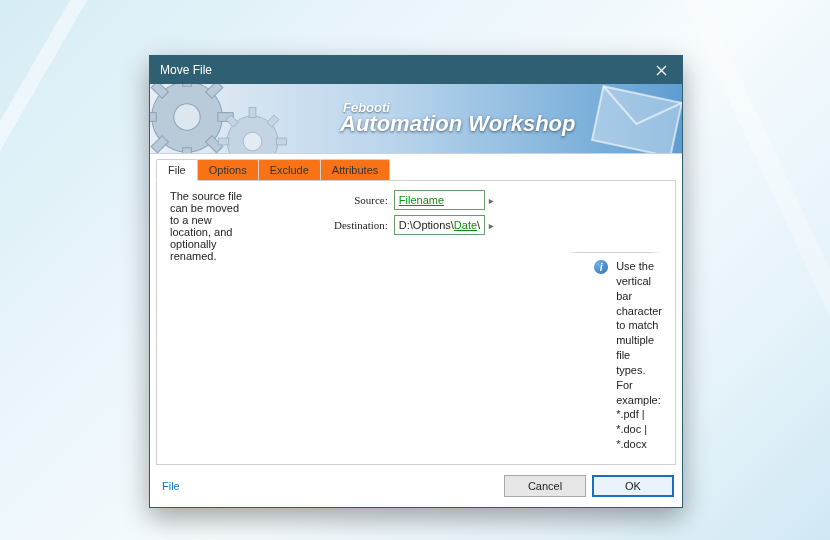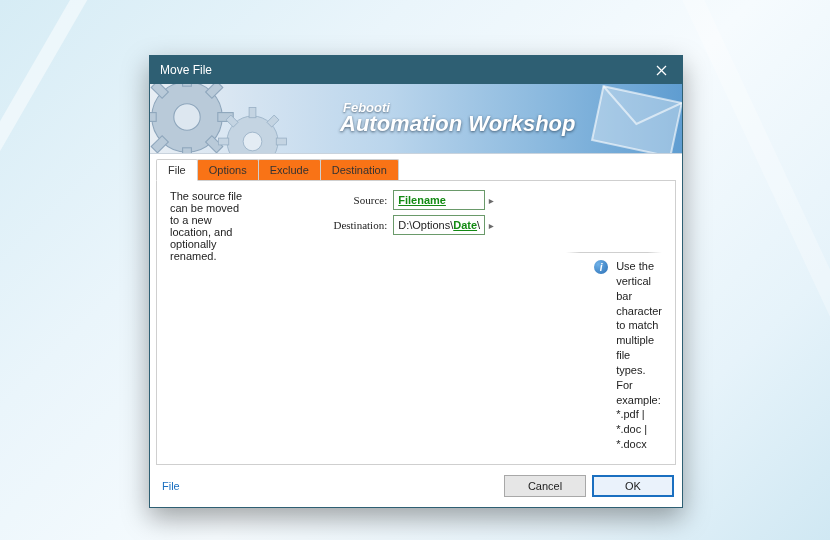--- a/index.html
+++ b/index.html
@@ -152,21 +152,21 @@
     background: #fff;
     display: flex;
     align-items: center;
     padding: 0 4px;
     font-size: 11px;
     color: #222;
     overflow: hidden;
   }
   .field .var {
     color: #138a13;
-    font-weight: bold;
+    font-weight: normal;
     text-decoration: underline;
   }
   .expander {
     width: 10px;
     display: flex;
     align-items: center;
     justify-content: center;
     cursor: pointer;
     color: #6b6b6b;
     font-size: 10px;
@@ -296,21 +296,21 @@
       <div class="brand">Febooti</div>
       <div class="product">Automation Workshop</div>
     </div>
   </div>
 
   <div class="tab-area">
     <div class="tabs">
       <div class="tab active">File</div>
       <div class="tab">Options</div>
       <div class="tab">Exclude</div>
-      <div class="tab">Destination</div>
+      <div class="tab">Attributes</div>
     </div>
 
     <div class="tab-panel">
       <div class="panel-desc">The source file can be moved to a new location, and optionally renamed.</div>
       <div class="sep"></div>
 
       <div class="form-rows">
         <div class="form-row">
           <div class="form-label">Source:</div>
           <div class="field-wrap">

